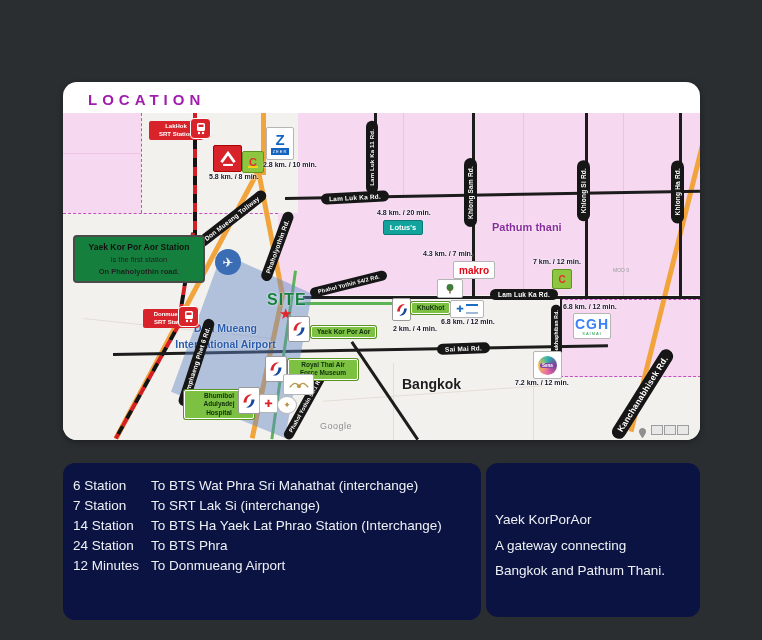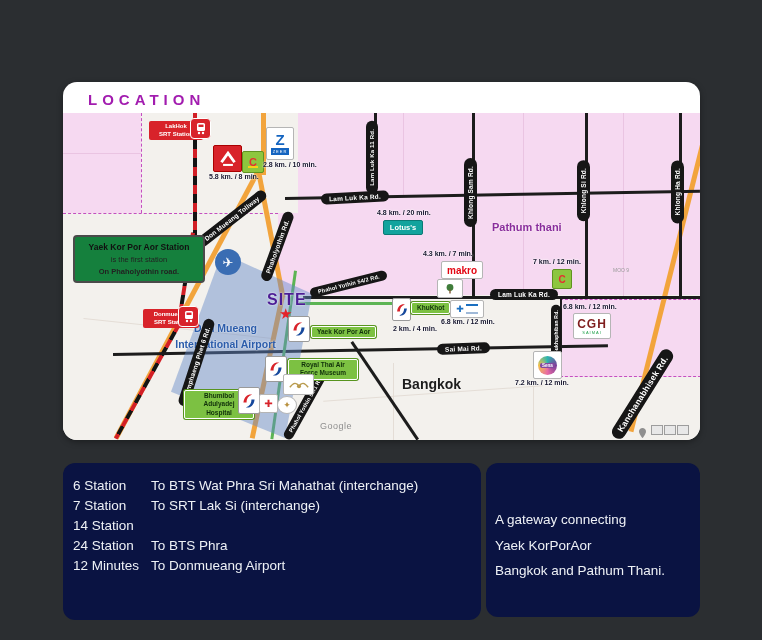--- a/index.html
+++ b/index.html
@@ -65,21 +65,21 @@
     position:absolute;font-size:7px;font-weight:bold;color:#16162e;white-space:nowrap;
     text-shadow:0 0 2px #ffffff,0 0 2px #ffffff;
   }
   .infobox{
     position:absolute;left:10px;top:122px;width:124px;background:#15803d;
     border:2px solid #4a4a4a;border-radius:4px;text-align:center;padding:5px 2px;
   }
   .infobox .l1{font-size:8.5px;font-weight:bold;color:#111;}
   .infobox .l2{font-size:7.5px;color:#222;margin-top:3px;}
   .site-text{
-    position:absolute;left:204px;top:178px;color:#4c1d95;font-size:16px;font-weight:bold;
+    position:absolute;left:204px;top:178px;color:#15803d;font-size:16px;font-weight:bold;
     letter-spacing:1px;text-shadow:0 0 2px #fff;
   }
   .site-star{position:absolute;left:216px;top:192px;color:#e3242b;font-size:15px;}
   .airport{
     position:absolute;left:105px;top:140px;width:150px;height:185px;
     background:rgba(98,136,200,.45);
     clip-path:polygon(36% 0%,96% 22%,78% 100%,2% 75%);
   }
   .airport-name{
     position:absolute;left:95px;top:208px;width:135px;text-align:center;
@@ -224,21 +224,21 @@
       <span style="background:#1464c0;color:#fff;font-size:4px;letter-spacing:1px;padding:1px 2px;margin-top:1px;">ZEER</span>
     </div>
     <div class="dist" style="left:146px;top:60px;">5.8 km. / 8 min.</div>
     <div class="dist" style="left:200px;top:48px;">2.8 km. / 10 min.</div>
 
     <div class="whitebox" style="left:320px;top:107px;width:38px;height:13px;background:#12a39d;border-color:#0b7a75;">
       <span style="color:#fff;font-weight:bold;font-size:7.5px;">Lotus's</span>
     </div>
     <div class="dist" style="left:314px;top:96px;">4.8 km. / 20 min.</div>
 
-    <div class="whitebox" style="left:378px;top:148px;width:40px;height:16px;">
+    <div class="whitebox" style="left:390px;top:148px;width:40px;height:16px;">
       <span style="color:#e30613;font-weight:bold;font-size:10px;">makro</span>
     </div>
     <div class="dist" style="left:360px;top:137px;">4.3 km. / 7 min.</div>
     <div class="whitebox" style="left:374px;top:166px;width:24px;height:17px;">
       <svg width="12" height="12" viewBox="0 0 12 12">
           <circle cx="6" cy="4.5" r="3.4" fill="#3f7d3a"></circle>
           <rect x="5.3" y="6.5" width="1.4" height="4" fill="#7b5a33"></rect>
         </svg>
     </div>
 
@@ -264,21 +264,21 @@
     <div class="glabel" style="left:348px;top:189px;">KhuKhot</div>
     <div class="dist" style="left:330px;top:212px;">2 km. / 4 min.</div>
 
     <div class="whitebox" style="left:387px;top:187px;width:32px;height:16px;flex-direction:row;gap:2px;">
       <span style="color:#1b6fc0;font-size:9px;font-weight:bold;">✚</span>
       <span style="display:inline-block;width:12px;height:6px;border-top:2px solid #1b6fc0;border-bottom:2px solid #9fb9d8;"></span>
     </div>
     <div class="dist" style="left:378px;top:205px;">6.8 km. / 12 min.</div>
 
     <div class="whitebox" style="left:510px;top:200px;width:36px;height:24px;">
-      <span style="color:#7f1d1d;font-weight:bold;font-size:12px;letter-spacing:1px;line-height:1;">CGH</span>
+      <span style="color:#3b82f6;font-weight:bold;font-size:14px;letter-spacing:1px;line-height:1;">CGH</span>
       <span style="color:#22a14b;font-size:4px;letter-spacing:1px;">SAIMAI</span>
     </div>
     <div class="dist" style="left:500px;top:190px;">6.8 km. / 12 min.</div>
 
     <div class="whitebox" style="left:470px;top:238px;width:27px;height:26px;">
       <div style="width:19px;height:19px;border-radius:50%;background:conic-gradient(#2bb5b0,#7a3f98,#e86aa5,#f3c24a,#2bb5b0);display:flex;align-items:center;justify-content:center;">
         <span style="background:#8348a0;color:#fff;font-size:4.5px;font-weight:bold;padding:0 2px;border-radius:2px;">Sena</span>
       </div>
     </div>
     <div class="dist" style="left:452px;top:266px;">7.2 km. / 12 min.</div>
@@ -332,28 +332,29 @@
   <div class="row">
     <span class="val">6 Station</span>
     <span class="lbl">To BTS Wat Phra Sri Mahathat (interchange)</span>
   </div>
   <div class="row">
     <span class="val">7 Station</span>
     <span class="lbl">To SRT Lak Si (interchange)</span>
   </div>
   <div class="row">
     <span class="val">14 Station</span>
+    <span class="lbl">To BTS Ha Yaek Lat Phrao Station (Interchange)</span>
   </div>
   <div class="row">
     <span class="val">24 Station</span>
     <span class="lbl">To BTS Phra</span>
   </div>
   <div class="row">
     <span class="val">12 Minutes</span>
     <span class="lbl">To Donmueang Airport</span>
   </div>
 </div>
 
 <div class="panel panel-right">
+  <div class="line">Yaek KorPorAor</div>
   <div class="line">A gateway connecting</div>
-  <div class="line">Yaek KorPorAor</div>
   <div class="line">Bangkok and Pathum Thani.</div>
 </div>
 
 </body></html>

